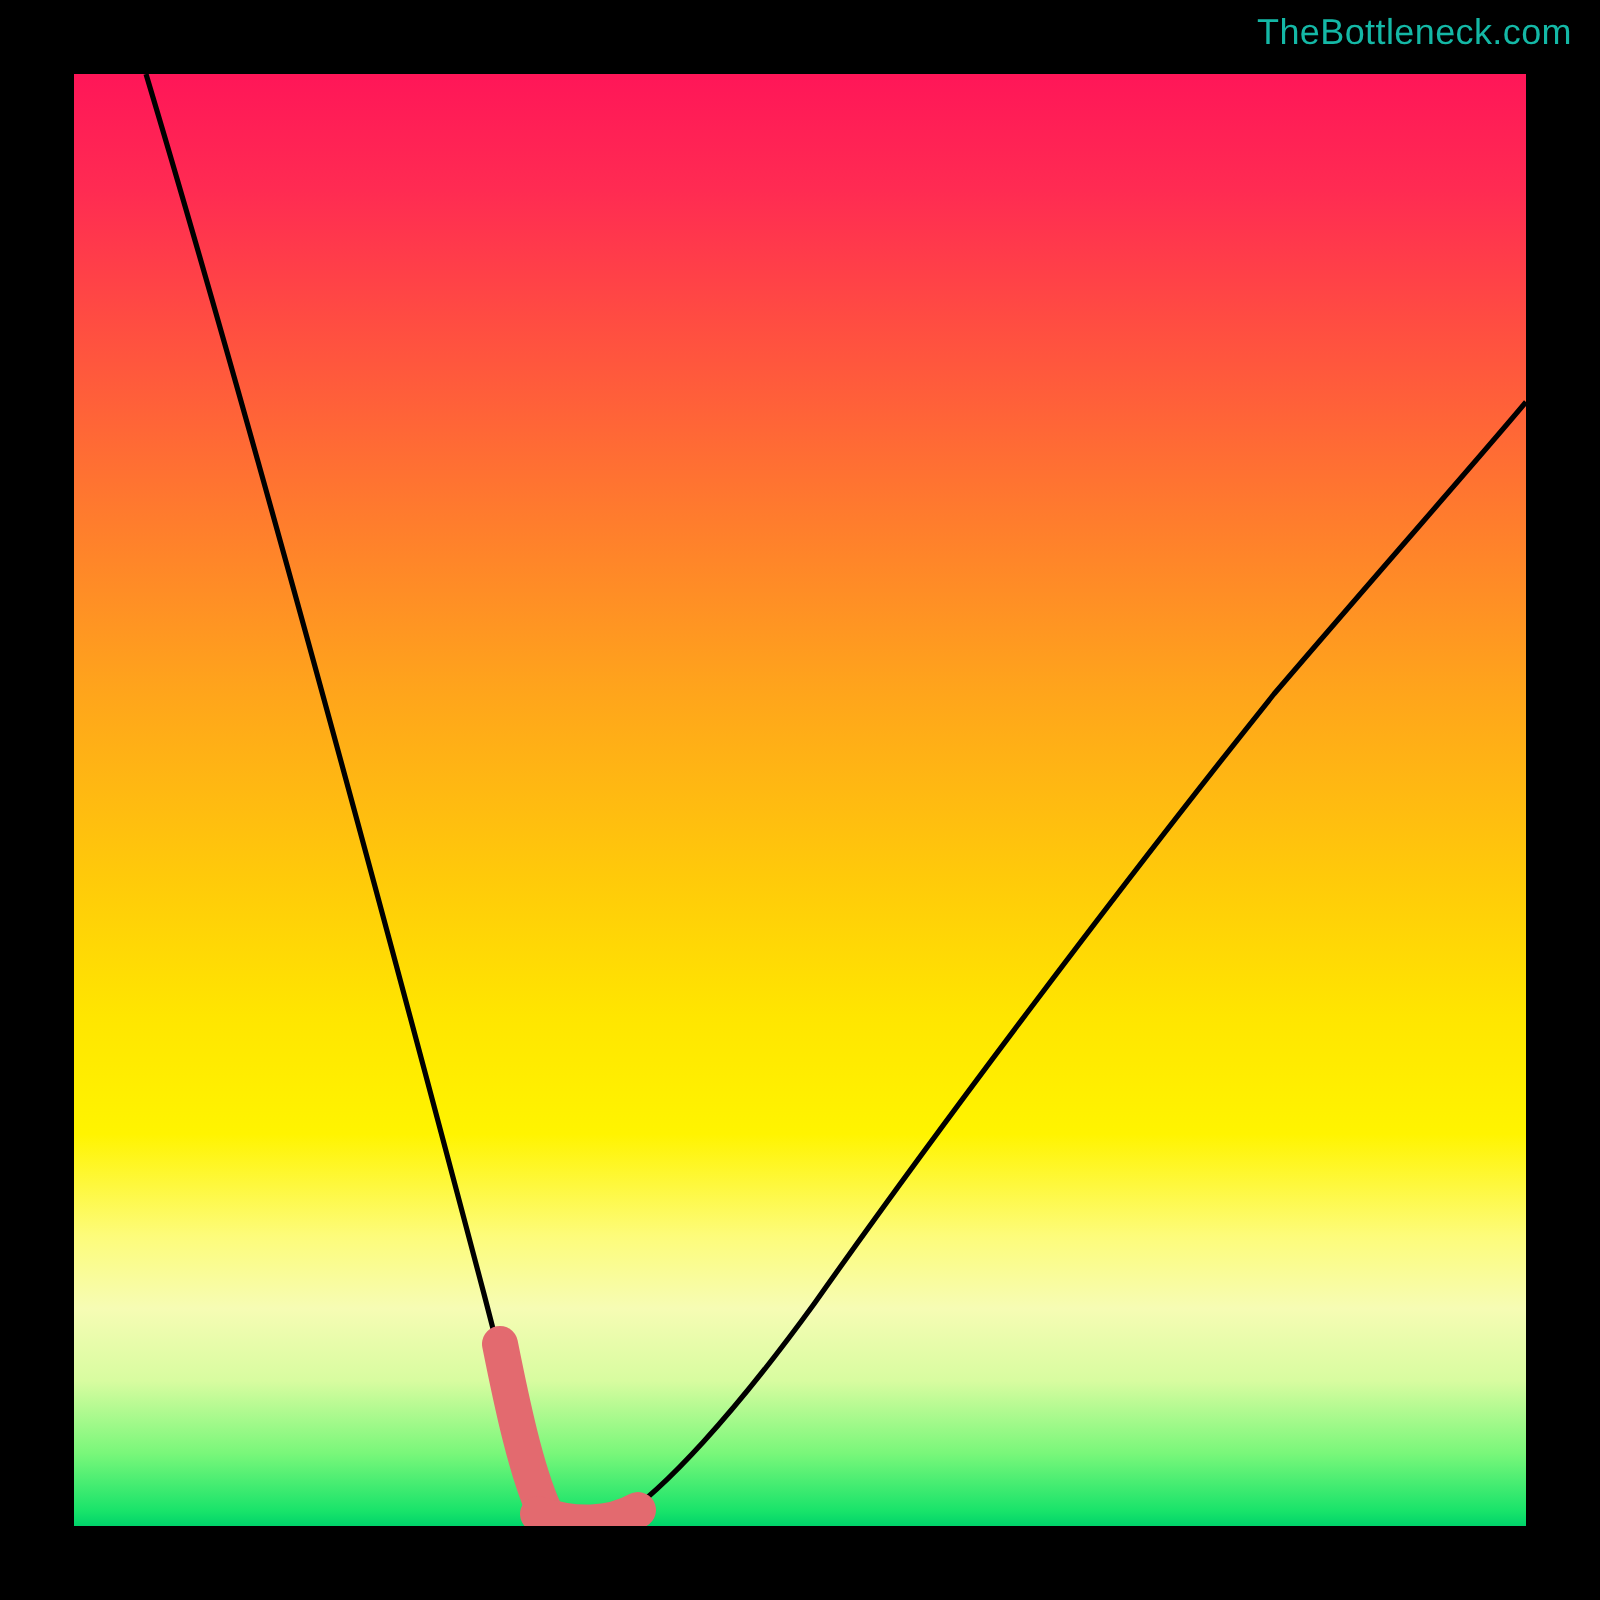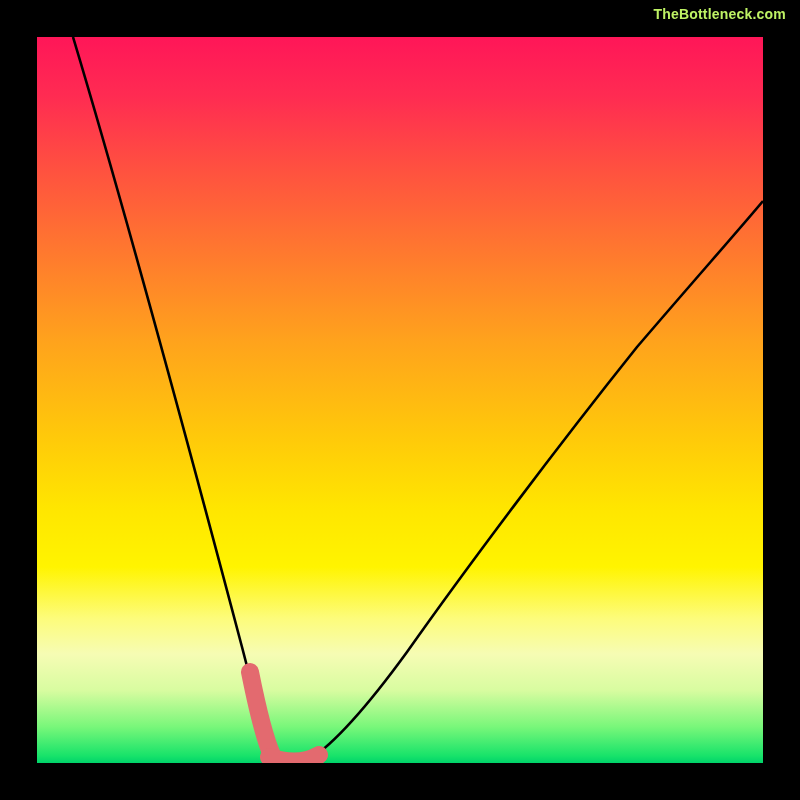--- a/index.html
+++ b/index.html
@@ -51,24 +51,24 @@
   svg.curve {
     position: absolute;
     inset: 0;
     width: 726px;
     height: 726px;
   }
   .watermark {
     position: absolute;
     top: 6px;
     right: 14px;
-    color: #bef264;
-    font-size: 14px;
+    color: #14b8a6;
+    font-size: 18px;
     letter-spacing: 0.2px;
-    font-weight: 700;
+    font-weight: 400;
   }
 </style>
 </head>
 <body>
 
 <div class="frame"></div>
 
 <div class="plot-area">
   <div class="gradient"></div>
 

